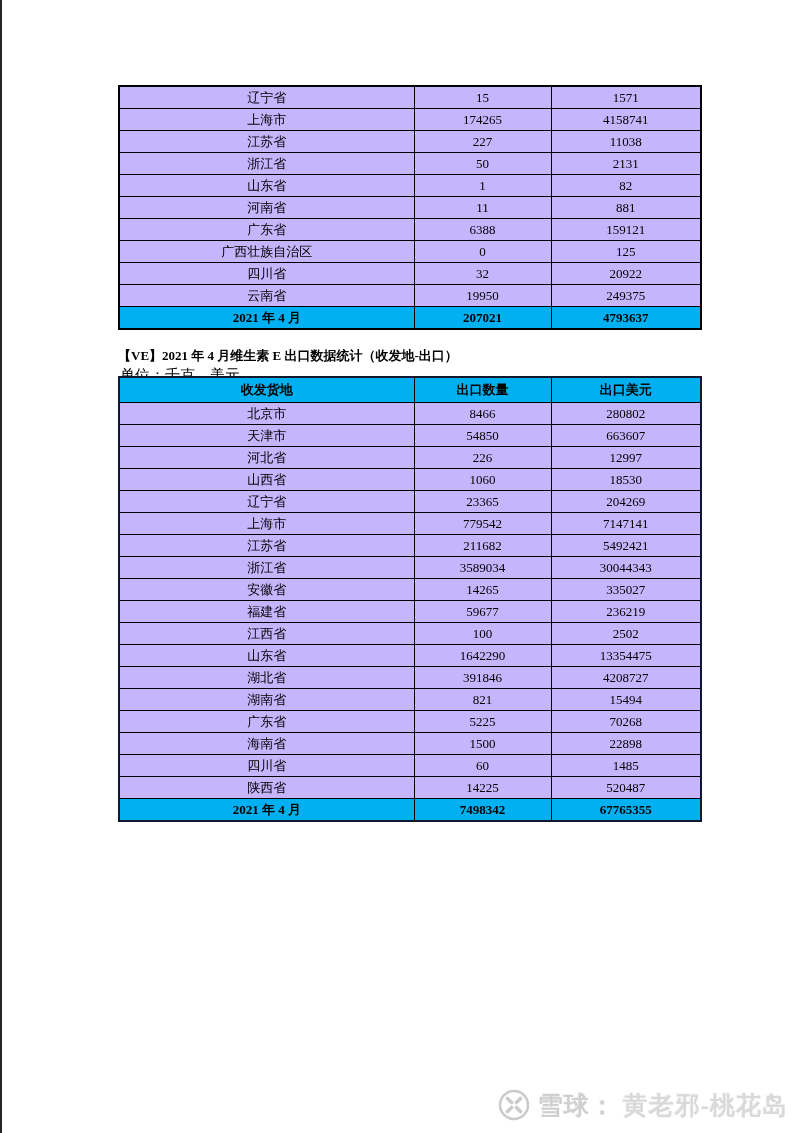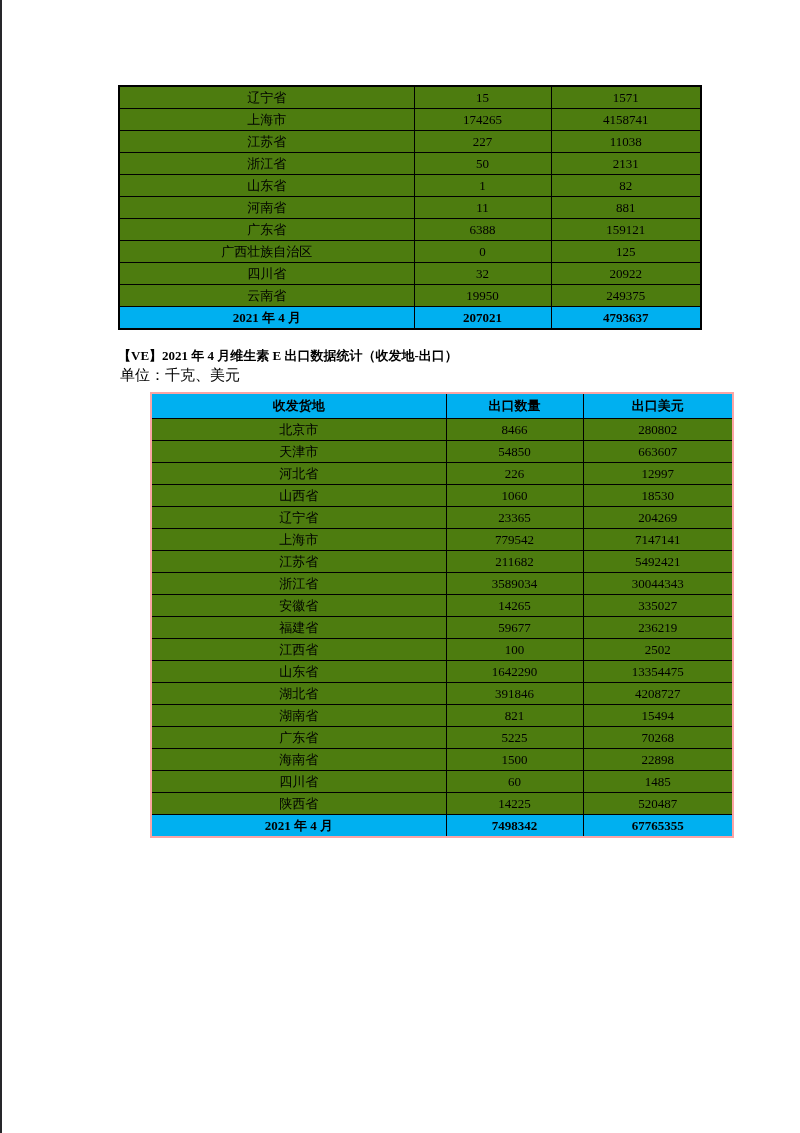--- a/index.html
+++ b/index.html
@@ -4,29 +4,29 @@
 <style>
   html,body{margin:0;padding:0;background:#ffffff;}
   .page{
     position:relative;width:800px;height:1133px;background:#ffffff;overflow:hidden;
     font-family:"Liberation Serif","DejaVu Serif",serif;color:#000;
   }
   .page-edge{position:absolute;left:0;top:0;width:2px;height:1133px;background:#26262a;}
 
   .data-table{
     position:absolute;left:118px;width:582px;border-collapse:collapse;table-layout:fixed;
-    font-size:13px;background:#4d7c0f;padding-left:41px;
+    font-size:13px;background:#c4b5fd;padding-left:41px;
   }
   .data-table td,.data-table th{
     border:1px solid #000;text-align:center;vertical-align:middle;
     padding:0;height:21px;line-height:21px;font-weight:400;
     overflow:hidden;white-space:nowrap;
   }
   .t1{top:85px;border:2px solid #000;}
-  .t2{top:392px;border:2px solid #fca5a5;margin-left:32px;}
+  .t2{top:376px;border:2px solid #0f172a;}
   .t2 thead th{background:var(--hl);font-weight:700;height:24px;line-height:24px;}
   .total-row td{background:var(--hl);font-weight:700;}
 
   .t2-title{
     position:absolute;left:118px;top:348px;width:582px;
     font-weight:700;font-size:13px;line-height:16px;
   }
   .unit-label{
     position:absolute;left:120px;top:365px;font-size:15px;line-height:20px;
   }
@@ -223,13 +223,26 @@
       </tbody>
     <tbody>
       <tr class="total-row">
         <td>2021 年 4 月</td>
         <td>7498342</td>
         <td>67765355</td>
       </tr>
     </tbody>
   </table>
 
+  <div class="watermark">
+    <svg class="wm-icon" width="34" height="34" viewBox="0 0 34 34" aria-hidden="true">
+      <circle cx="17" cy="17" r="14" fill="none" stroke="#cbcbcb" stroke-width="2.6"></circle>
+      <g stroke="#cbcbcb" stroke-width="3.6" stroke-linecap="round" fill="none">
+        <path d="M10.5 10.5 L14.6 14.6"></path>
+        <path d="M19.4 19.4 L23.5 23.5"></path>
+        <path d="M23.5 10.5 L19.4 14.6"></path>
+        <path d="M14.6 19.4 L10.5 23.5"></path>
+      </g>
+    </svg>
+    <span class="wm-brand">雪球：</span>
+      <span class="wm-author">黄老邪-桃花岛</span>
+  </div>
 </div>
 
 </body></html>

